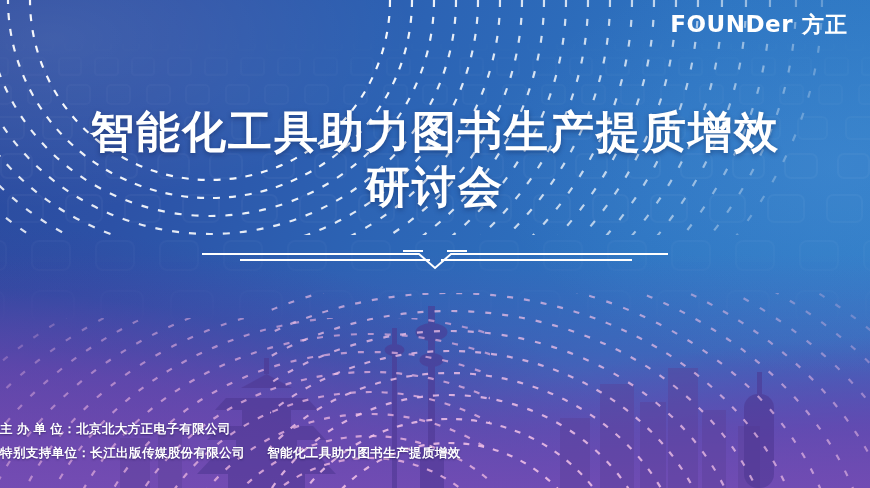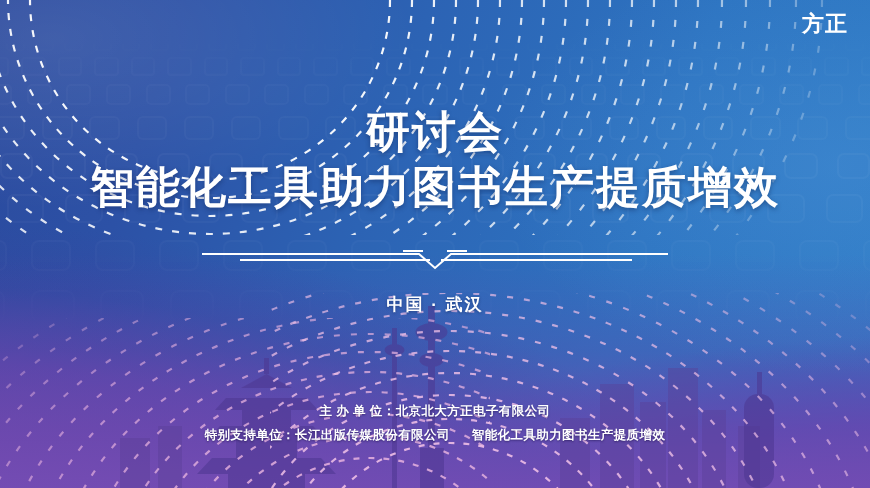--- a/index.html
+++ b/index.html
@@ -55,21 +55,21 @@
   .divider{position:absolute;left:0;right:0;top:246px;height:26px;}
 
   
   .meta{position:absolute;left:0;right:0;top:283px;text-align:center;}
   .date{color:#ffffff;font-size:20px;font-weight:bold;letter-spacing:1px;line-height:1.35;
     text-shadow:0 1px 3px rgba(10,25,70,.45);}
   .city{color:#ffffff;font-size:17px;font-weight:bold;letter-spacing:2px;margin-top:10px;
     text-shadow:0 1px 3px rgba(10,25,70,.45);}
 
   
-  .footer{position:absolute;left:0;right:0;top:400px;text-align:center;}
+  .footer{position:absolute;left:0;right:0;top:418px;}
   .foot-line{color:#ffffff;font-size:12.5px;font-weight:bold;letter-spacing:.4px;line-height:1.9;
     text-shadow:0 1px 2px rgba(20,10,60,.5);}
   .foot-gap{display:inline-block;width:22px;}
 </style>
 </head>
 <body>
 
 <div id="poster">
 
   <div class="bg-base"></div>
@@ -378,40 +378,40 @@
       <ellipse cx="180" cy="300" rx="392" ry="318" stroke-dasharray="6 12" opacity=".66"></ellipse>
       <ellipse cx="180" cy="300" rx="424" ry="336" stroke-dasharray="6 12" opacity=".6"></ellipse>
       <ellipse cx="180" cy="300" rx="456" ry="352" stroke-dasharray="6 12" opacity=".54"></ellipse>
       <ellipse cx="180" cy="300" rx="490" ry="368" stroke-dasharray="6 13" opacity=".46"></ellipse>
       <ellipse cx="180" cy="300" rx="524" ry="384" stroke-dasharray="6 13" opacity=".38"></ellipse>
       <ellipse cx="180" cy="300" rx="560" ry="398" stroke-dasharray="6 13" opacity=".3"></ellipse>
     </g>
   </svg>
 
   <div class="logo">
+    <span class="logo-main">FOUNDer</span>
     <span class="logo-cn">方正</span>
   </div>
 
   <div class="title-wrap">
+    <div class="title-line">智能化工具助力图书生产提质增效</div>
     <div class="title-line l2">研讨会</div>
-    <div class="title-line">智能化工具助力图书生产提质增效</div>
   </div>
 
   <svg class="divider" viewBox="0 0 870 26">
     <g stroke="#ffffff" fill="none" stroke-width="2">
       <path d="M202 8 H419 L435 22 L451 8 H668"></path>
       <path d="M240 14 H430"></path>
       <path d="M441 14 H632"></path>
       <path d="M423 5 H403"></path>
       <path d="M447 5 H467"></path>
     </g>
   </svg>
 
   <div class="meta">
-    <div class="city">中国 · 武汉</div>
   </div>
 
   <div class="footer">
     <div class="foot-line">
       <span>主 办 单 位：</span><span>北京北大方正电子有限公司</span>
     </div>
     <div class="foot-line">
       <span>特别支持单位：</span><span>长江出版传媒股份有限公司</span><span class="foot-gap"></span><span>智能化工具助力图书生产提质增效</span>
     </div>
   </div>

